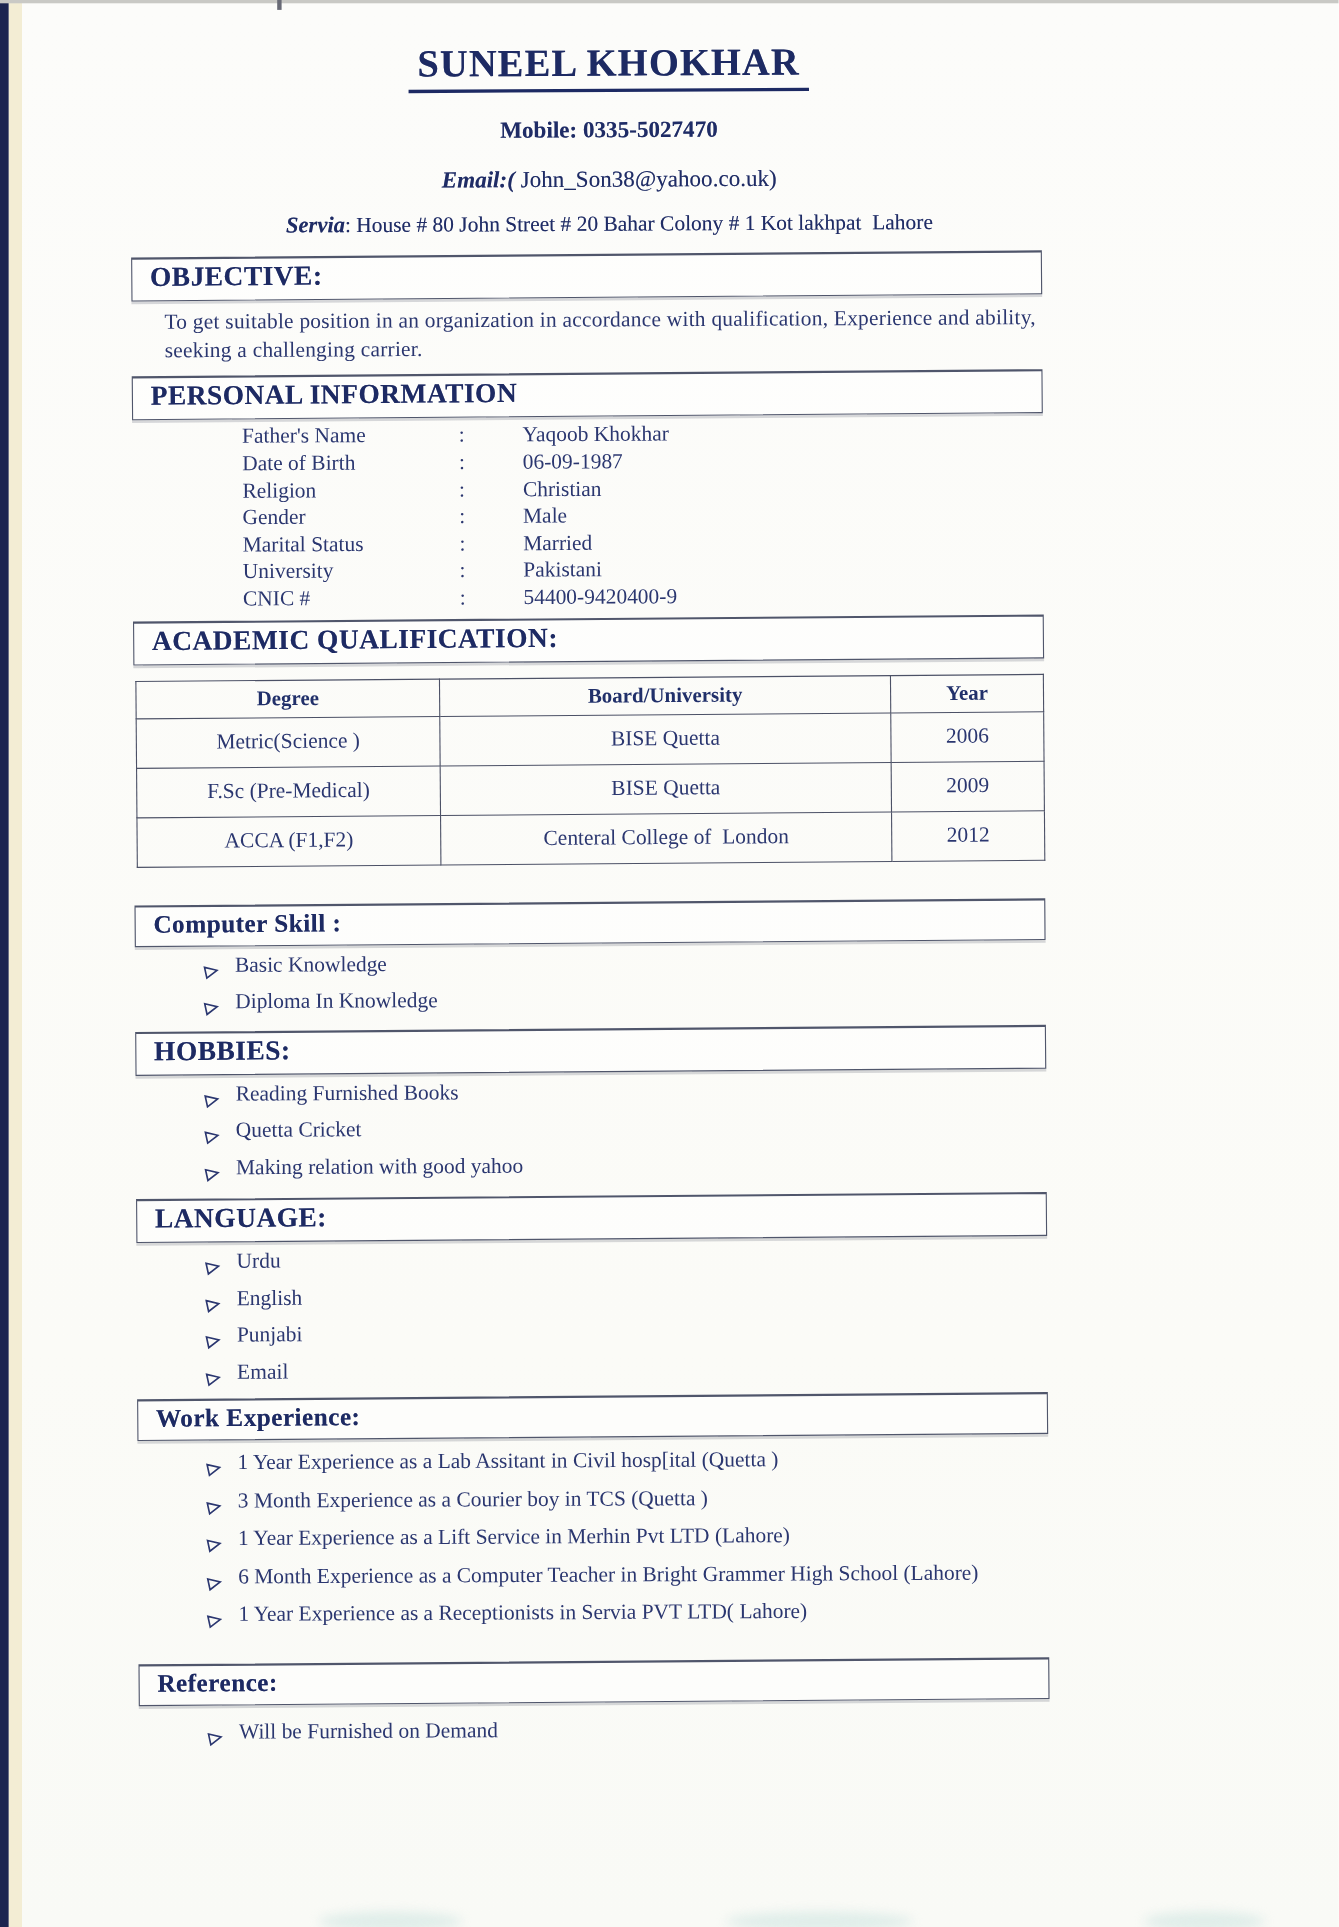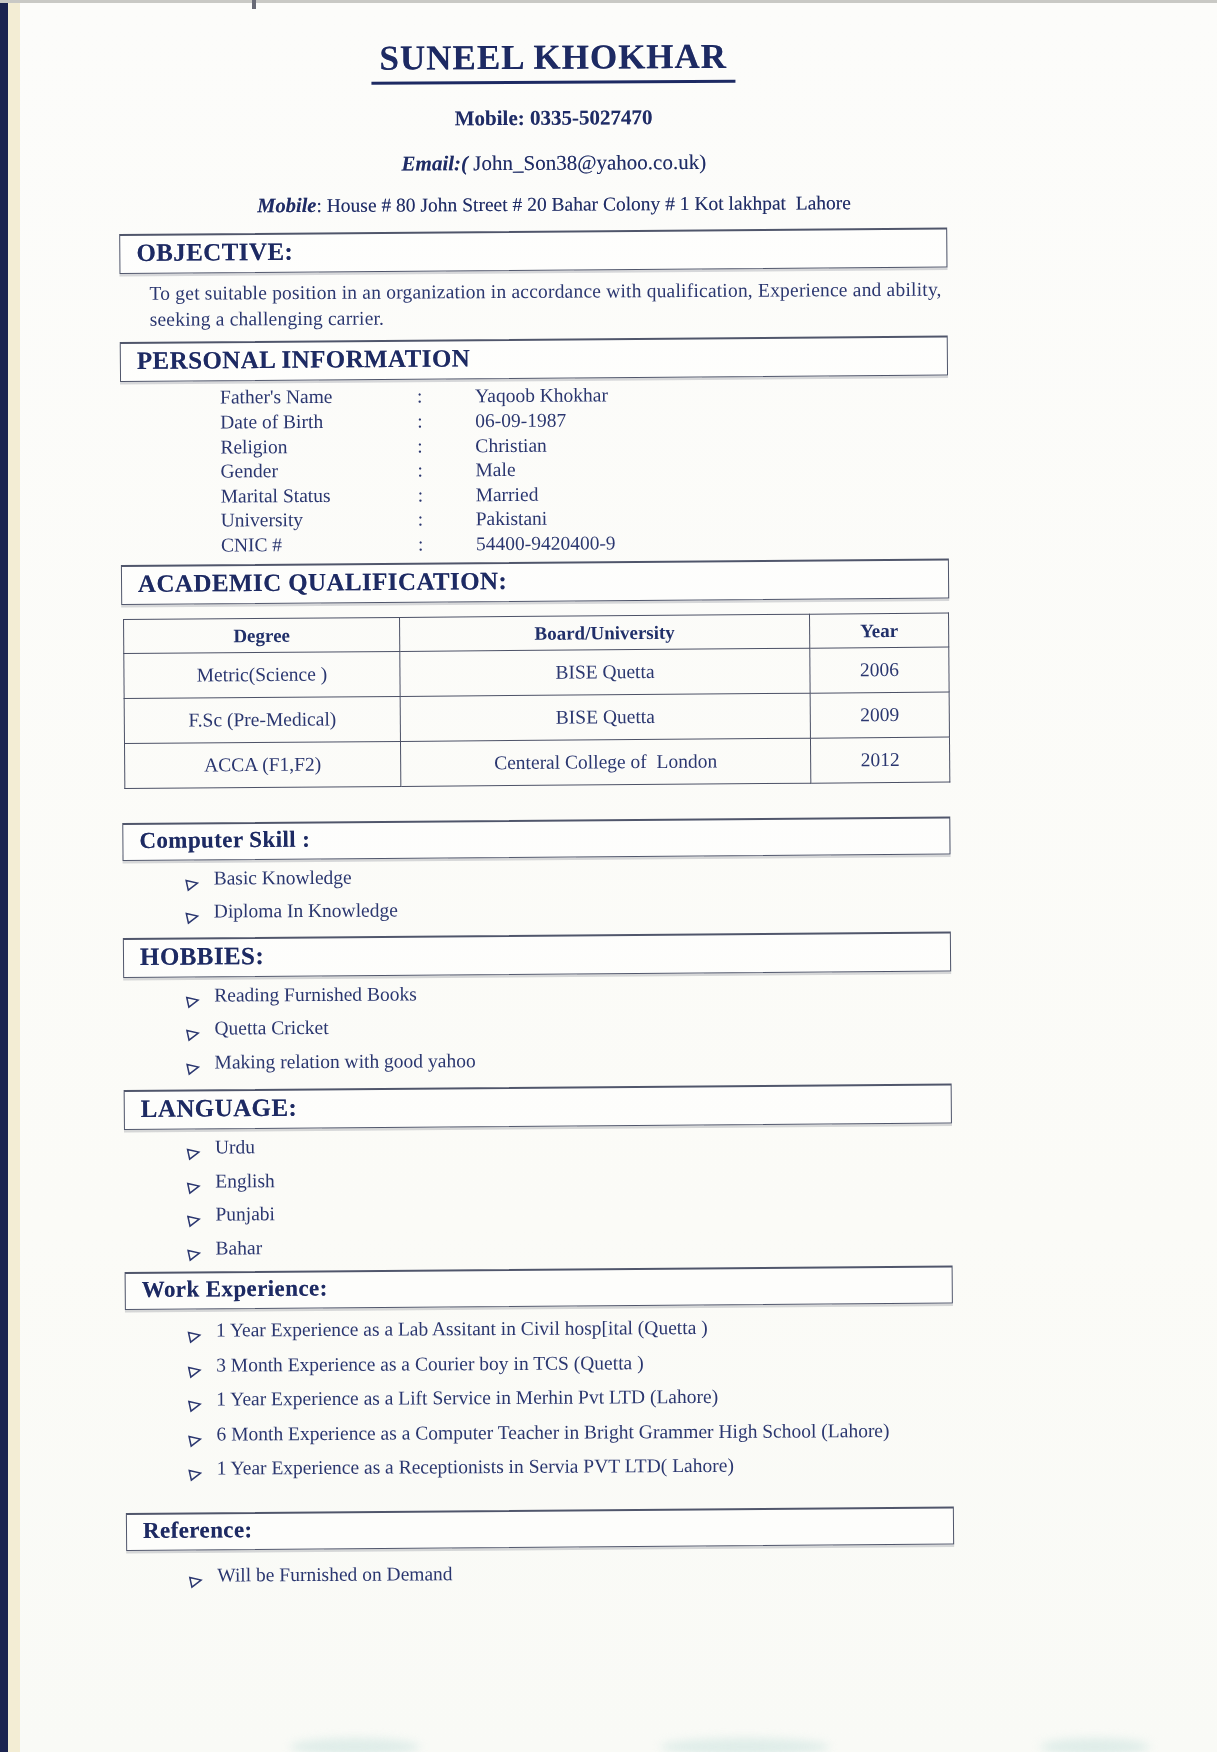--- a/index.html
+++ b/index.html
@@ -88,21 +88,21 @@
 <div class="smudge sm3"></div>
 
 <div id="content">
 
   <header>
     <div class="center">
       <h1>SUNEEL KHOKHAR</h1>
     </div>
     <div class="contact mobile">Mobile: 0335-5027470</div>
     <div class="contact email"><span class="bold">Email:(</span><span class="pre"> John_Son38@yahoo.co.uk)</span></div>
-    <div class="contact addr"><span class="bold">Mobile</span><span class="pre">: House # 80 John Street # 20 Bahar Colony # 1 Kot lakhpat  Lahore</span></div>
+    <div class="contact addr"><span class="bold">Servia</span><span class="pre">: House # 80 John Street # 20 Bahar Colony # 1 Kot lakhpat  Lahore</span></div>
   </header>
 
   <section class="sec-objective">
     <div class="secbox">
       <h2 class="sectitle">OBJECTIVE:</h2>
     </div>
     <p class="objtext">To get suitable position in an organization in accordance with qualification, Experience and ability, seeking a challenging carrier.</p>
   </section>
 
   <section class="sec-personal">
@@ -270,21 +270,21 @@
           <span class="bullet"><svg width="14" height="13" viewBox="0 0 14 13">
               <path d="M1.5 1.5 L12 6.5 L1.5 11.5 Z" fill="none" stroke="currentColor" stroke-width="1.5"></path>
             </svg></span>
           <span class="btext pre">Punjabi</span>
         </li>
 
         <li class="bitem">
           <span class="bullet"><svg width="14" height="13" viewBox="0 0 14 13">
               <path d="M1.5 1.5 L12 6.5 L1.5 11.5 Z" fill="none" stroke="currentColor" stroke-width="1.5"></path>
             </svg></span>
-          <span class="btext pre">Bahar</span>
+          <span class="btext pre">Email</span>
         </li>
       </ul>
   </section>
 
   <section class="sec-work">
     <div class="secbox">
       <h2 class="sectitle small">Work Experience:</h2>
     </div>
     <ul class="blist">
 

